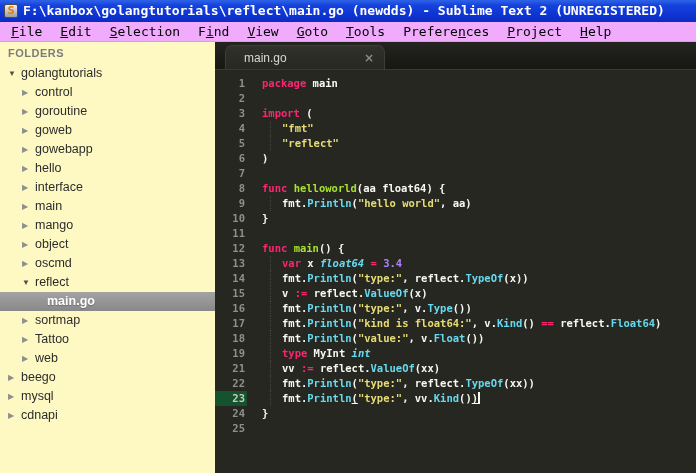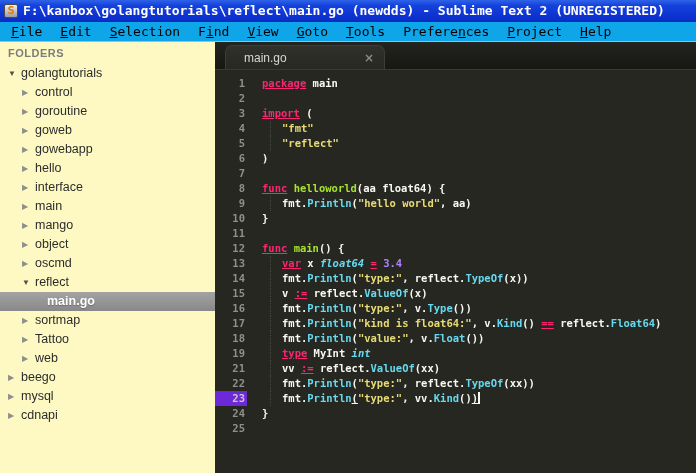--- a/index.html
+++ b/index.html
@@ -18,21 +18,21 @@
     background:linear-gradient(180deg,#efefef,#9d9d9d);
     color:#e87a12; font:bold 10px/12px "DejaVu Sans", sans-serif; text-align:center;
   }
   .title-text {
     color:#ffffff; font:bold 13px/22px "DejaVu Sans Mono", monospace;
     white-space:nowrap; letter-spacing:0px;
   }
 
   
   .menubar {
-    height:20px; flex:0 0 20px; background:#0ea5e9; border-bottom:1px solid #b9b6ae;
+    height:20px; flex:0 0 20px; background:#f0abfc; border-bottom:1px solid #b9b6ae;
     display:flex; align-items:center; padding-left:2px;
   }
   .mitem {
     font:13px/20px "DejaVu Sans Mono", monospace; color:#000; padding:0 9px; cursor:default;
     white-space:pre;
   }
   .mitem u { text-decoration:underline; }
 
   
   .main { flex:1; display:flex; min-height:0; }
@@ -69,28 +69,28 @@
   }
   .tab .tab-label { flex:1; }
   .tab .tab-close { color:#8a8a84; font:bold 12px "DejaVu Sans", sans-serif; cursor:default; }
 
   .code-area { flex:1; padding-top:6px; overflow:hidden; font:bold 10.5px/15px "DejaVu Sans Mono", monospace; }
   .line { display:flex; height:15px; white-space:pre; }
   .ln {
     width:32px; flex:0 0 32px; text-align:right; color:#8f908a; font-weight:bold;
     padding-right:2px;
   }
-  .line.current .ln { background:#6d28d9; color:#c8c8c2; }
+  .line.current .ln { background:#14532d; color:#c8c8c2; }
   .content { position:relative; margin-left:15px; }
   .content.ind { padding-left:20px; }
   .content.ind .guide {
     position:absolute; left:8px; top:0; height:15px; border-left:1px dotted #46463d;
   }
   .w  { color:#f8f8f2; }
-  .k  { color:#f92672;text-decoration:underline; }
+  .k  { color:#f92672; }
   .fn { color:#a6e22e; }
   .s  { color:#e6db74; }
   .n  { color:#ae81ff; }
   .t  { color:#66d9ef; font-style:italic; }
   .m  { color:#66d9ef; }
   .wu { color:#f8f8f2; text-decoration:underline; }
   .caret {
     display:inline-block; width:2px; height:12px; background:#f8f8f0;
     vertical-align:-2px; margin-left:0px;
   }

